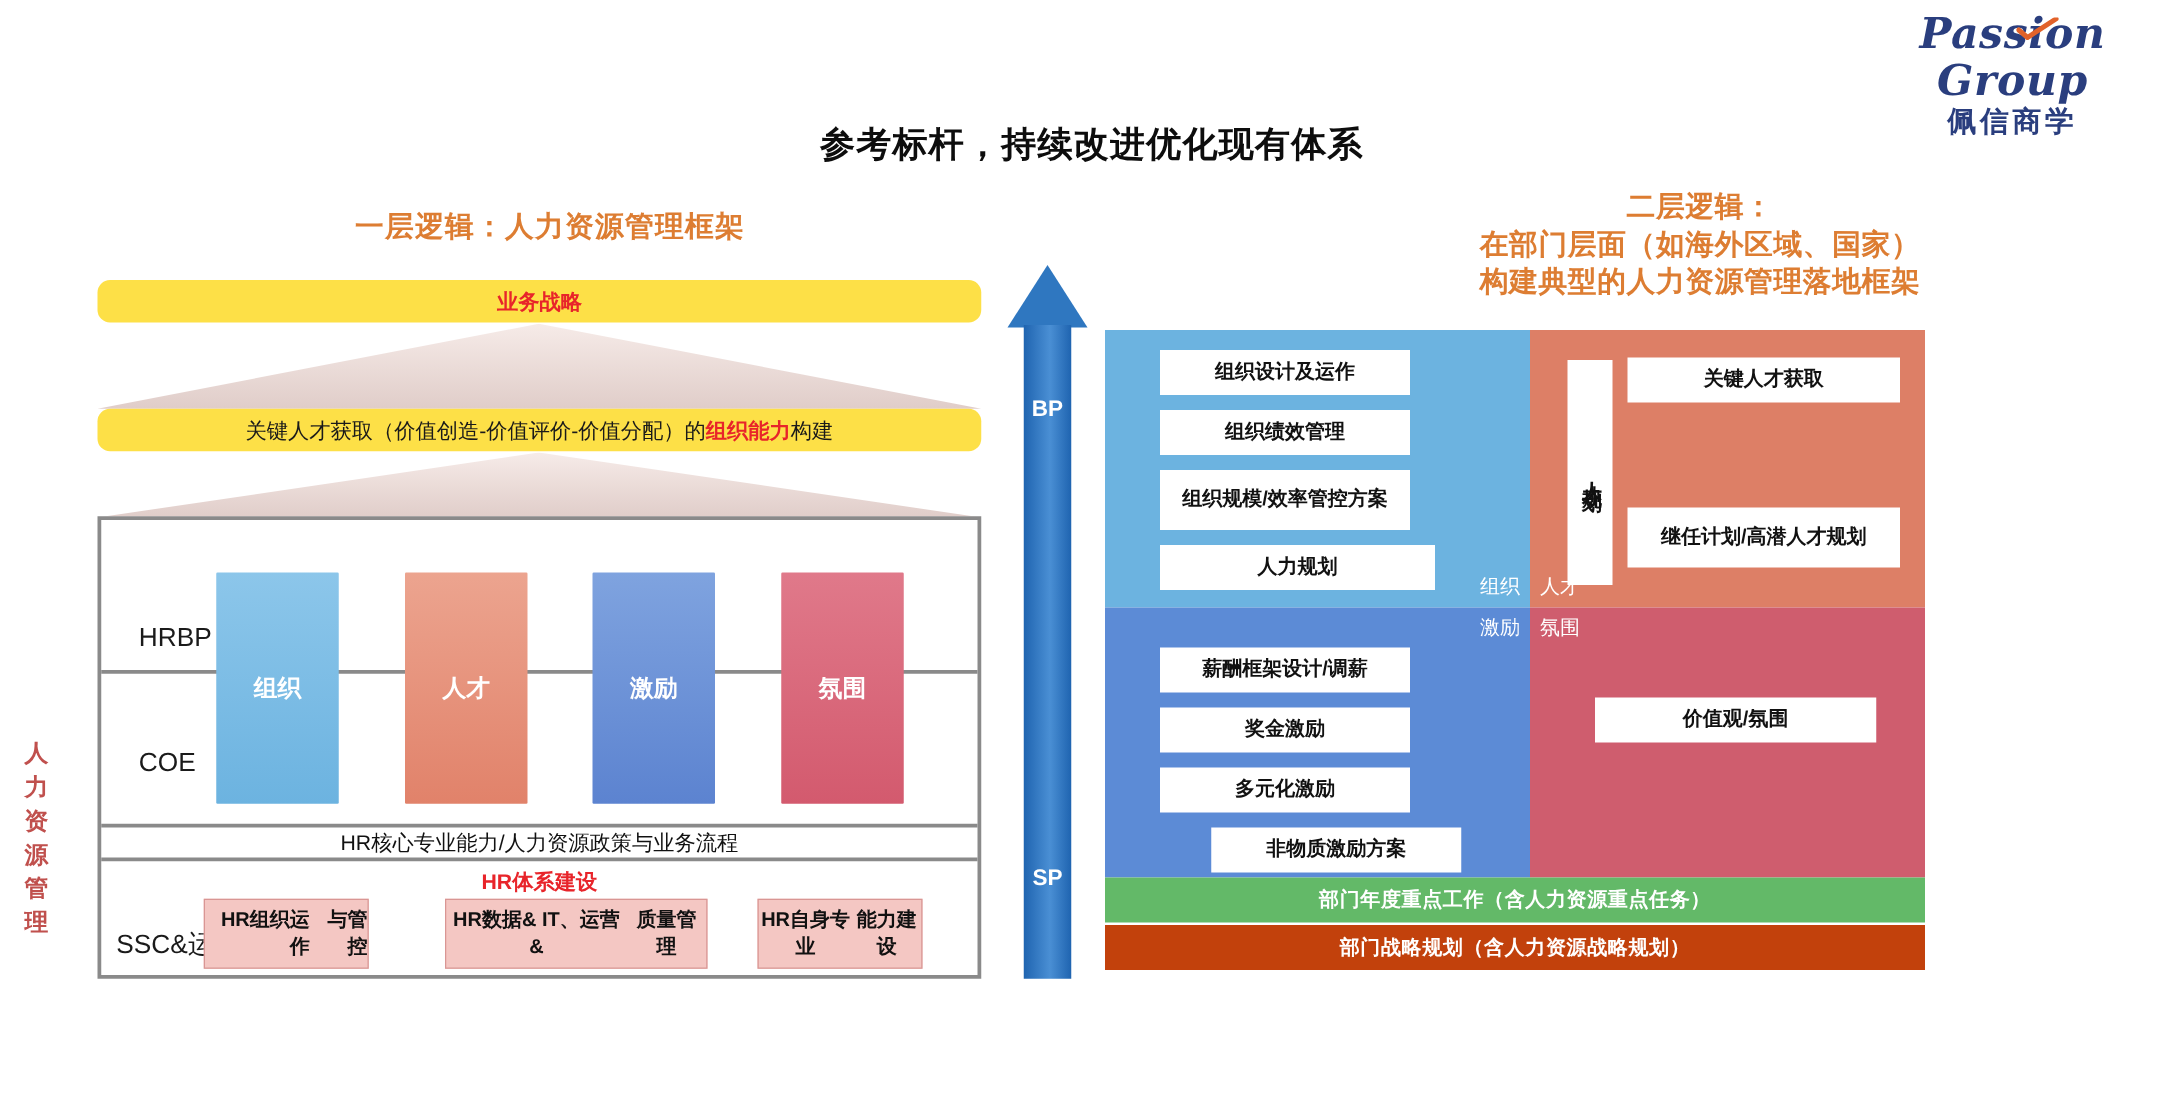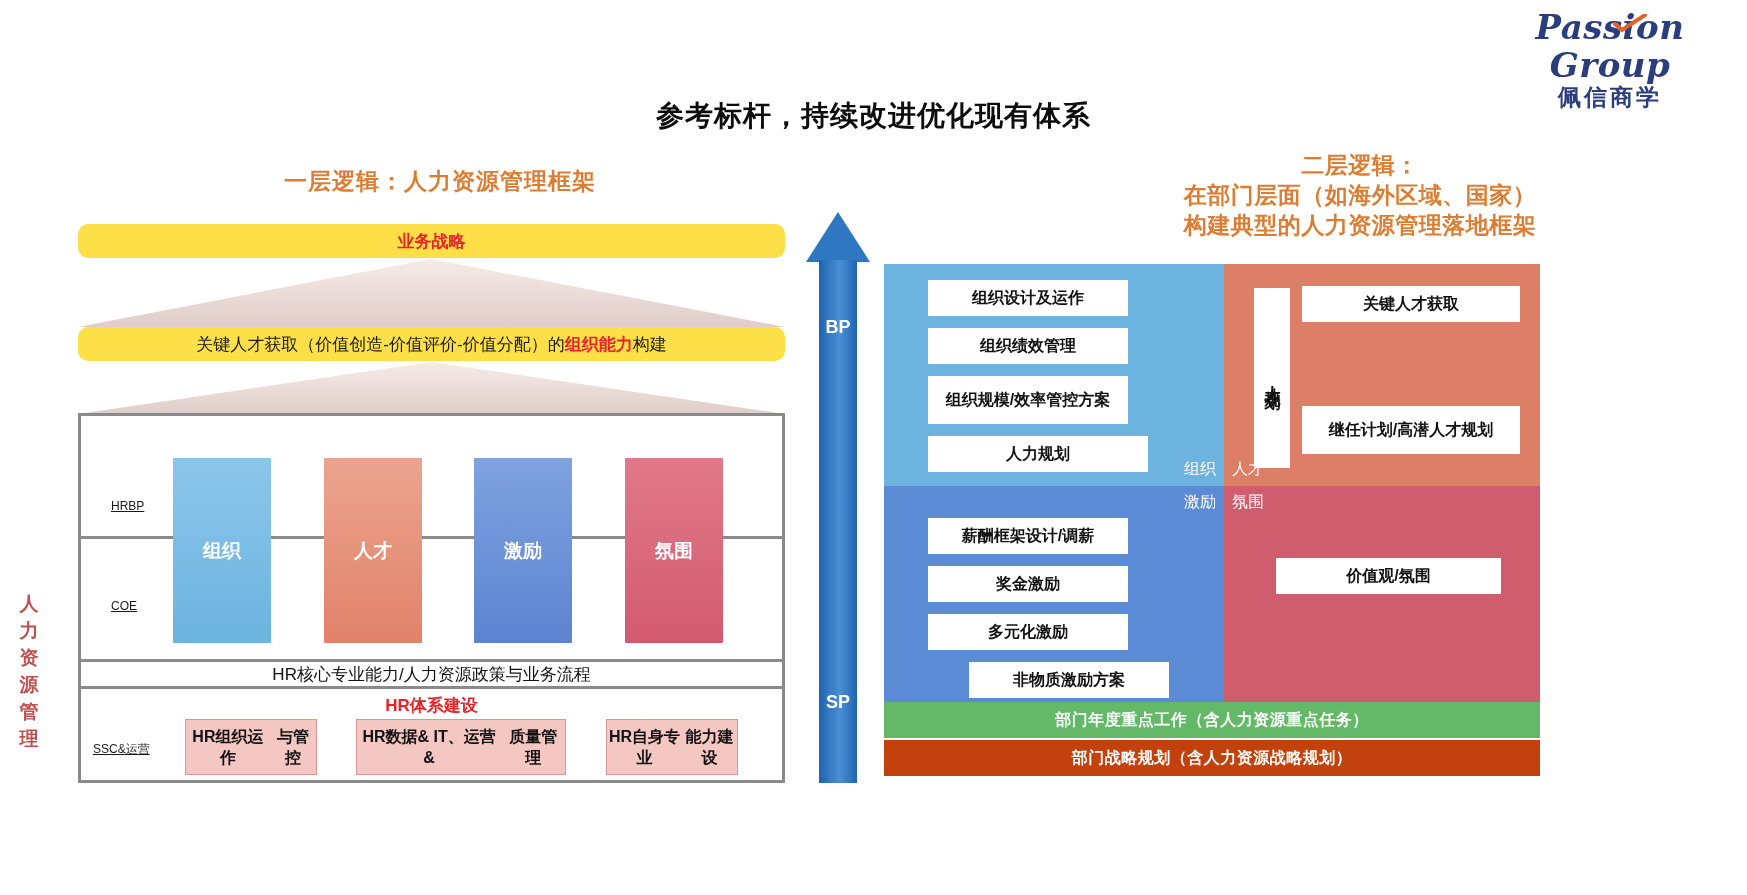--- a/index.html
+++ b/index.html
@@ -61,21 +61,21 @@
   
   #frame{
     left:78px;top:413px;width:707px;height:370px;
     border:3px solid #8a8a8a;background:#fff;
   }
   #frame .hline{position:absolute;left:0;right:0;height:3px;background:#8a8a8a;}
   #hl1{top:120px;}
   #hl2{top:243px;}
   #hl3{top:270px;}
 
-  .rowlabel{position:absolute;font-size:12px;color:#1a1a1a;text-decoration:underline;}
+  .rowlabel{position:absolute;font-size:21px;color:#1a1a1a;}
   .centertxt{position:absolute;left:0;right:0;text-align:center;font-size:17px;color:#111;}
 
   .pillar{position:absolute;width:98px;border-radius:1px;}
   .pillar span{
     position:absolute;left:0;right:0;top:80px;text-align:center;
     color:#ffffff;font-size:19px;font-weight:bold;
   }
 
   .ssc-box{
     position:absolute;background:#f4c7c3;border:1px solid #d99694;
@@ -188,21 +188,21 @@
   </div>
   <div class="pillar" id="p2" style="left: 393px; top: 42px; height: 185px; background: linear-gradient(rgb(127, 163, 223), rgb(92, 131, 208));">
     <span>激励</span>
   </div>
   <div class="pillar" id="p3" style="left: 544px; top: 42px; height: 185px; background: linear-gradient(rgb(224, 121, 138), rgb(211, 90, 110));">
     <span>氛围</span>
   </div>
 
   <div class="centertxt" style="top:278px;font-weight:bold;color:#e8242a;font-size:17px;">HR体系建设</div>
 
-  <div class="ssc-box" style="left:104px;top:303px;width:130px;height:54px;">
+  <div class="ssc-box" style="left:82px;top:303px;width:130px;height:54px;text-align:right;">
       <div>HR组织运作</div>
       <div>与管控</div>
     </div>
   <div class="ssc-box" style="left:275px;top:303px;width:208px;height:54px;">
       <div>HR数据&amp; IT、运营&amp;</div>
       <div>质量管理</div>
     </div>
   <div class="ssc-box" style="left:525px;top:303px;width:130px;height:54px;">
       <div>HR自身专业</div>
       <div>能力建设</div>

